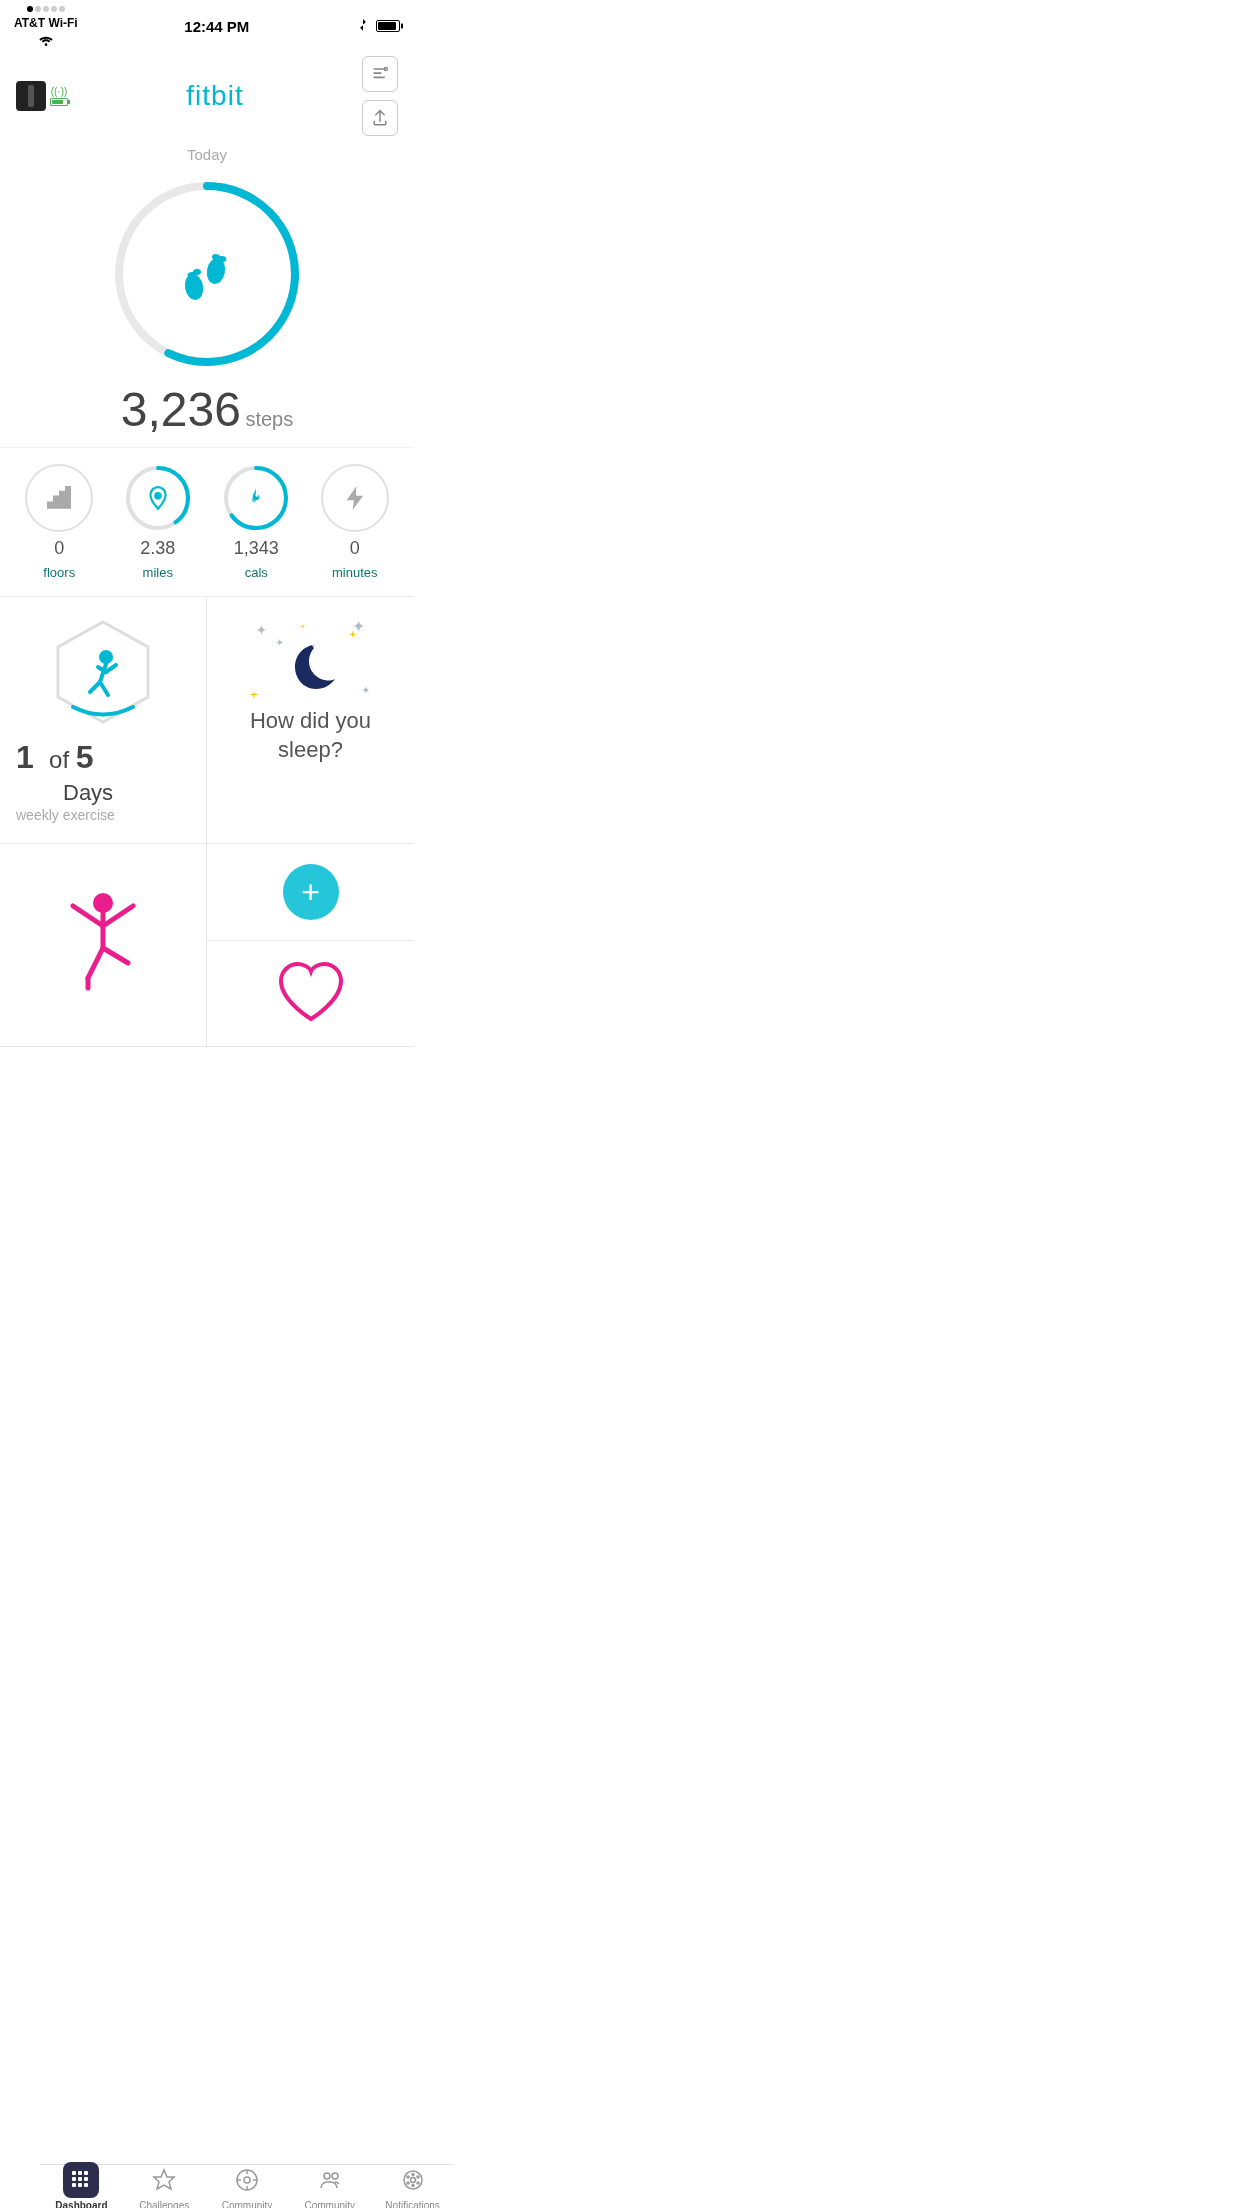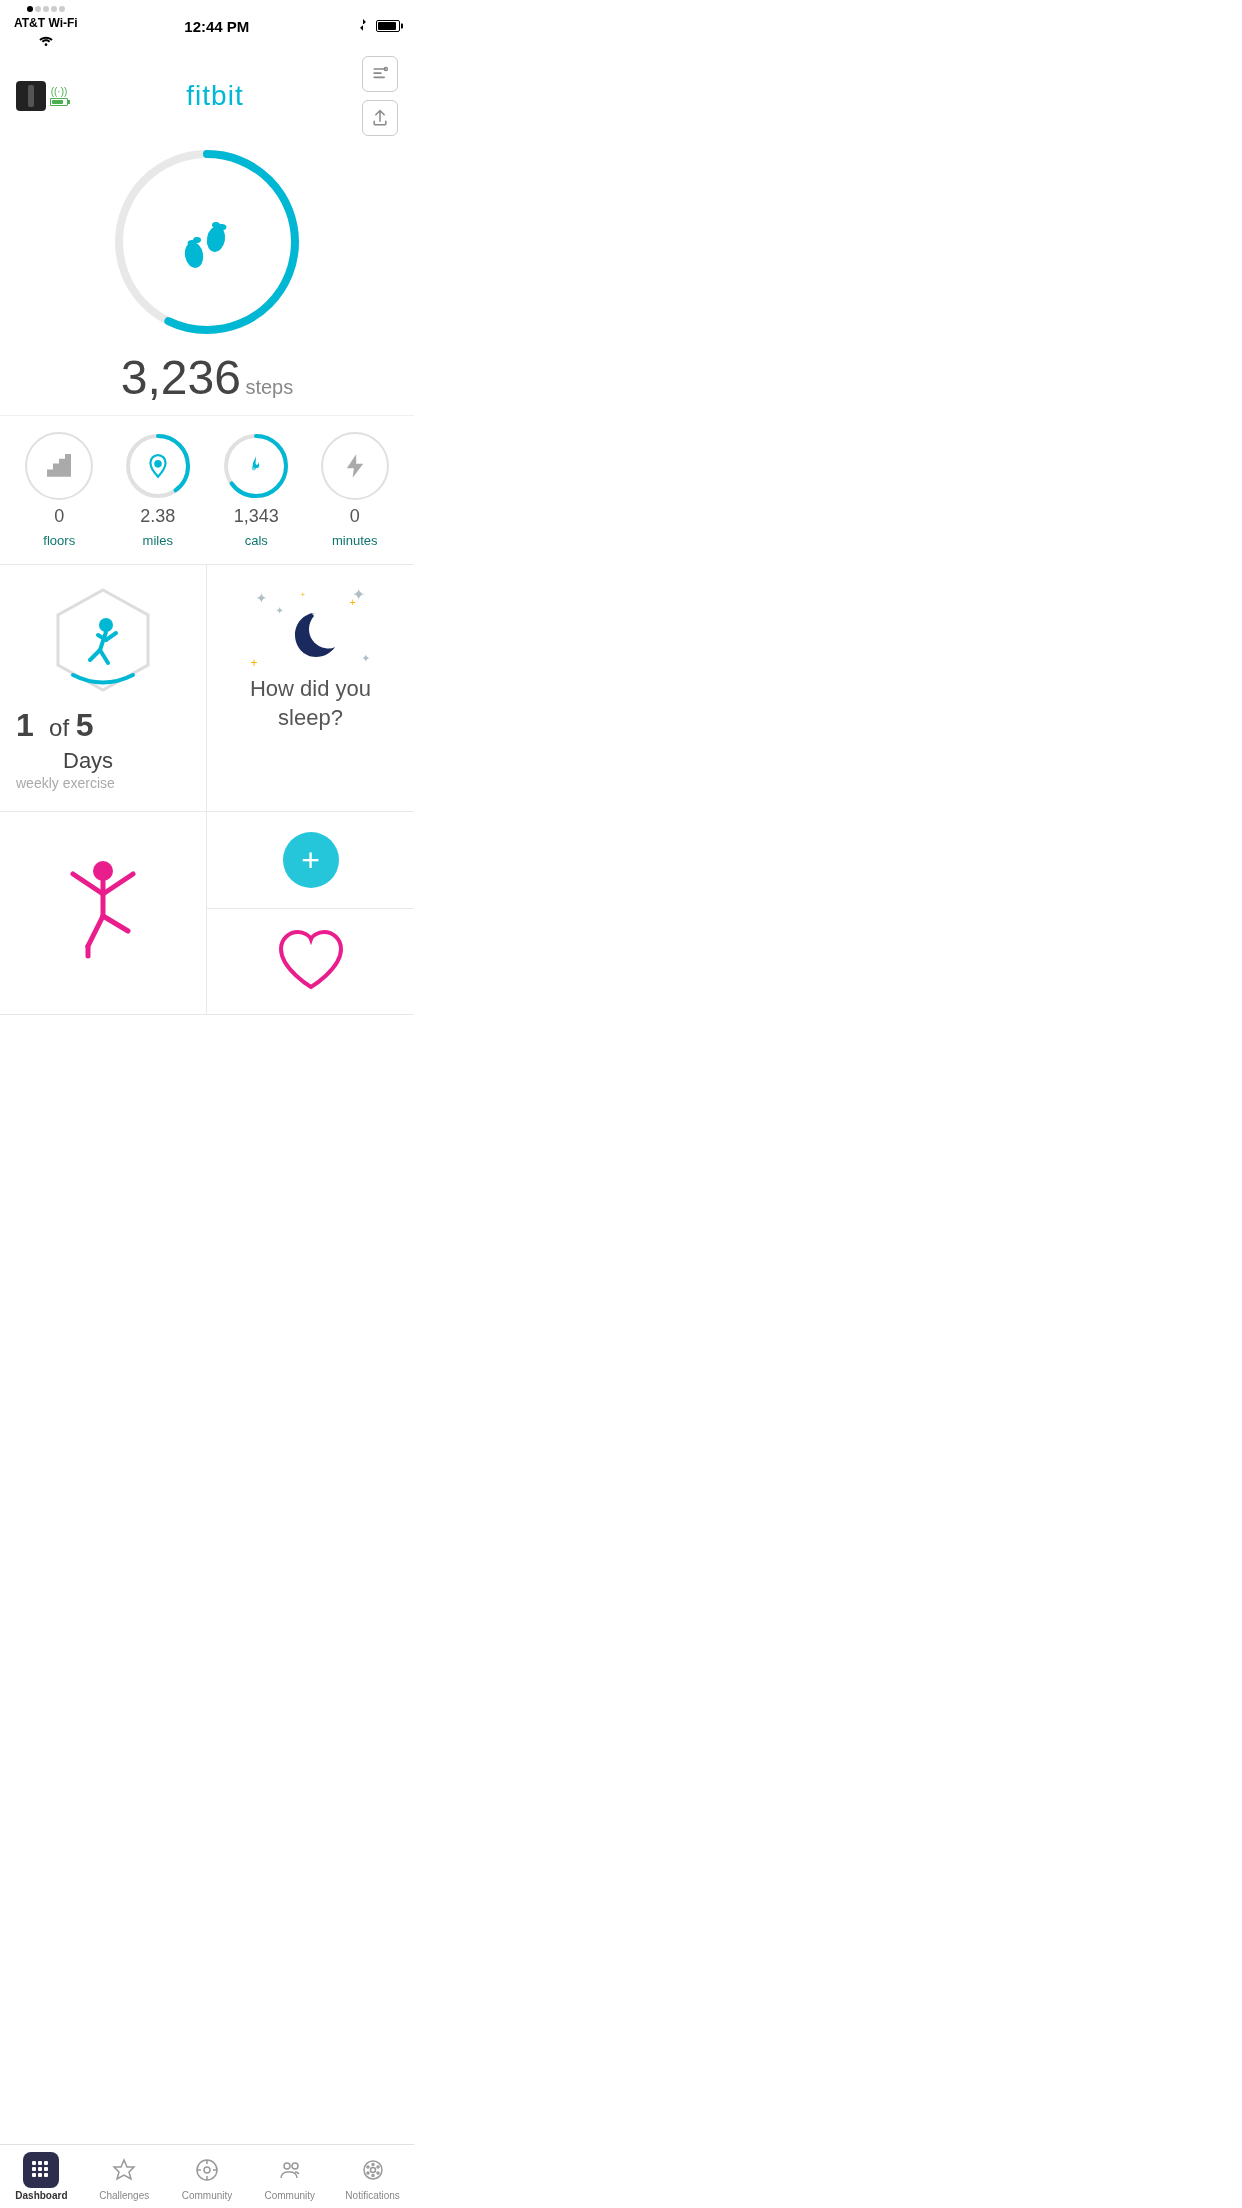--- a/index.html
+++ b/index.html
@@ -244,26 +244,27 @@
       font-size: 32px;
       font-weight: 300;
       cursor: pointer;
     }
 
     
     .bottom-nav {
       position: fixed;
       bottom: 0;
       width: 414px;
-      height: 64px;
+      height: 44px;
       background: #fff;
       border-top: 1px solid #e0e0e0;
       display: flex;
       align-items: center;
       justify-content: flex-start;
+      margin-left: 40px;
     }
     .nav-item {
       display: flex;
       flex-direction: column;
       align-items: center;
       gap: 2px;
       cursor: pointer;
       flex: 1;
       padding: 6px 0;
     }
@@ -351,20 +352,23 @@
       <svg viewBox="0 0 24 24" fill="none" stroke="#888" stroke-width="1.8" stroke-linecap="round">
         <path d="M12 3v13M7 8l5-5 5 5"></path>
         <path d="M5 16v3a1 1 0 001 1h12a1 1 0 001-1v-3"></path>
       </svg>
     </button>
   </div>
 </div>
 
 <div class="main-content">
 
+  <div class="today-section">
+    <span class="today-label">Today</span>
+  </div>
 
   <div class="steps-circle-container">
 
     <div style="display:flex; flex-direction:column; align-items:center;">
       <div class="circle-wrapper">
         <svg class="circle-svg" viewBox="0 0 200 200">
           <circle class="circle-bg" cx="100" cy="100" r="88"></circle>
           <circle class="circle-progress" cx="100" cy="100" r="88" stroke-dasharray="553" stroke-dashoffset="237"></circle>
         </svg>
         <div class="circle-icon">

